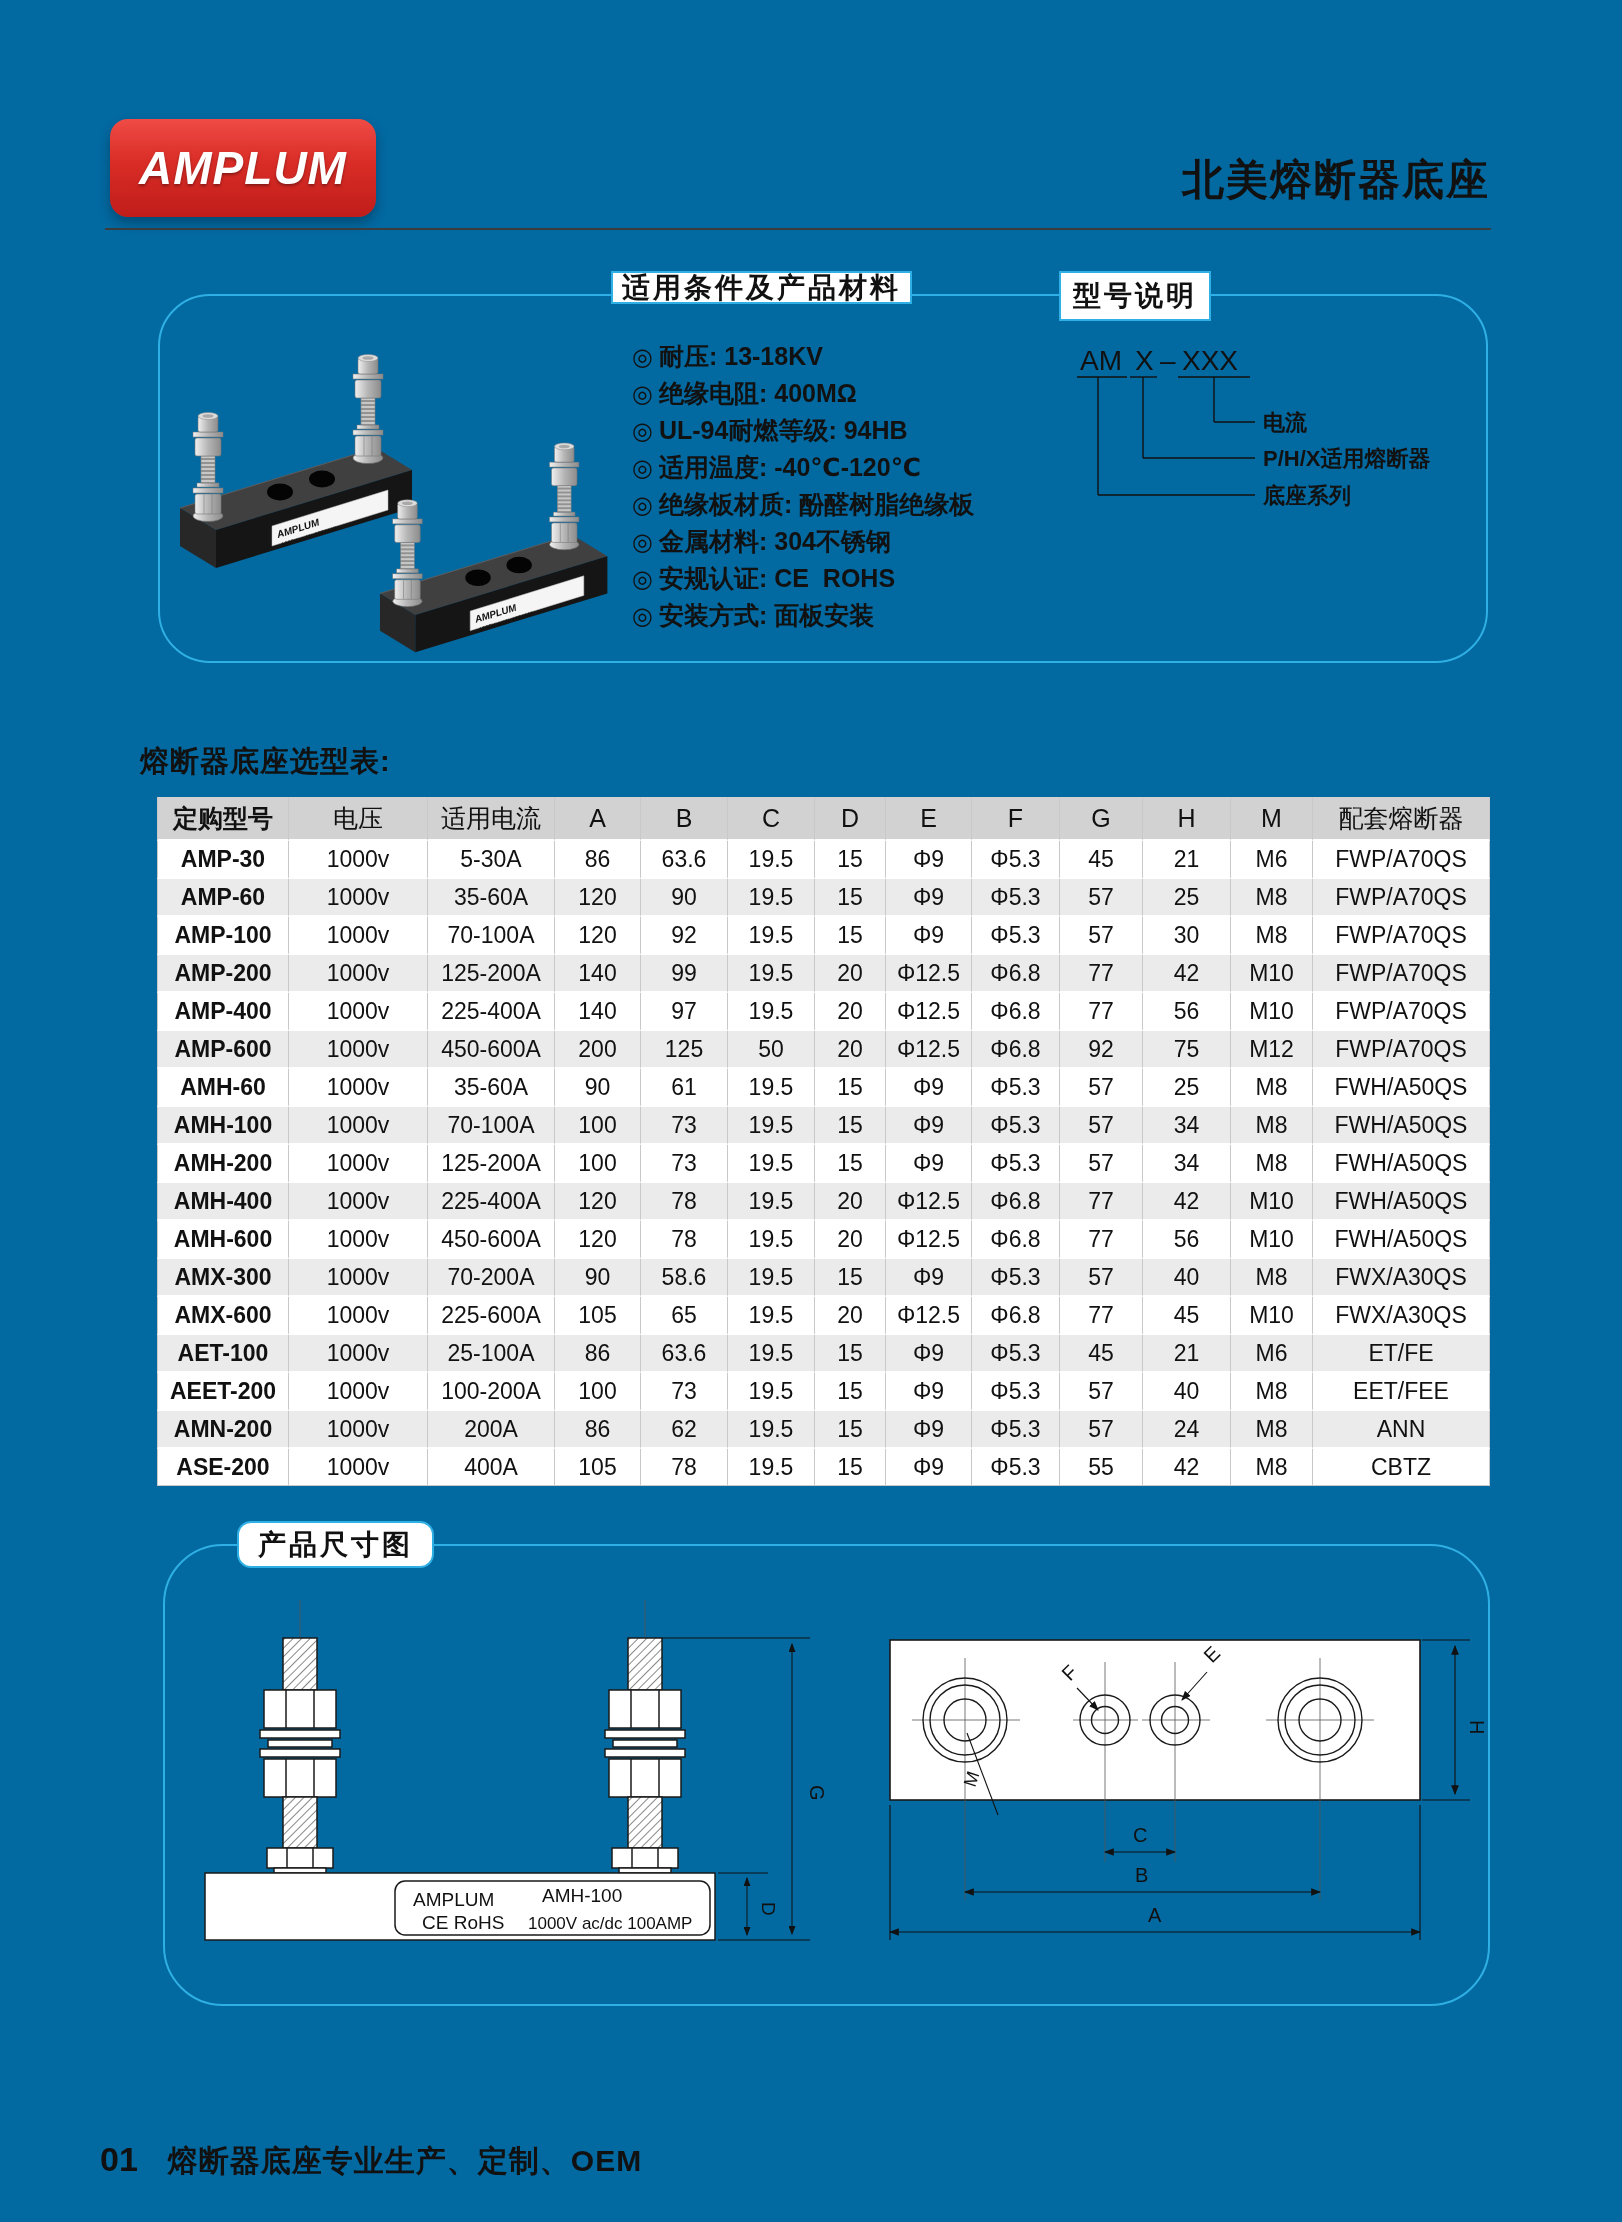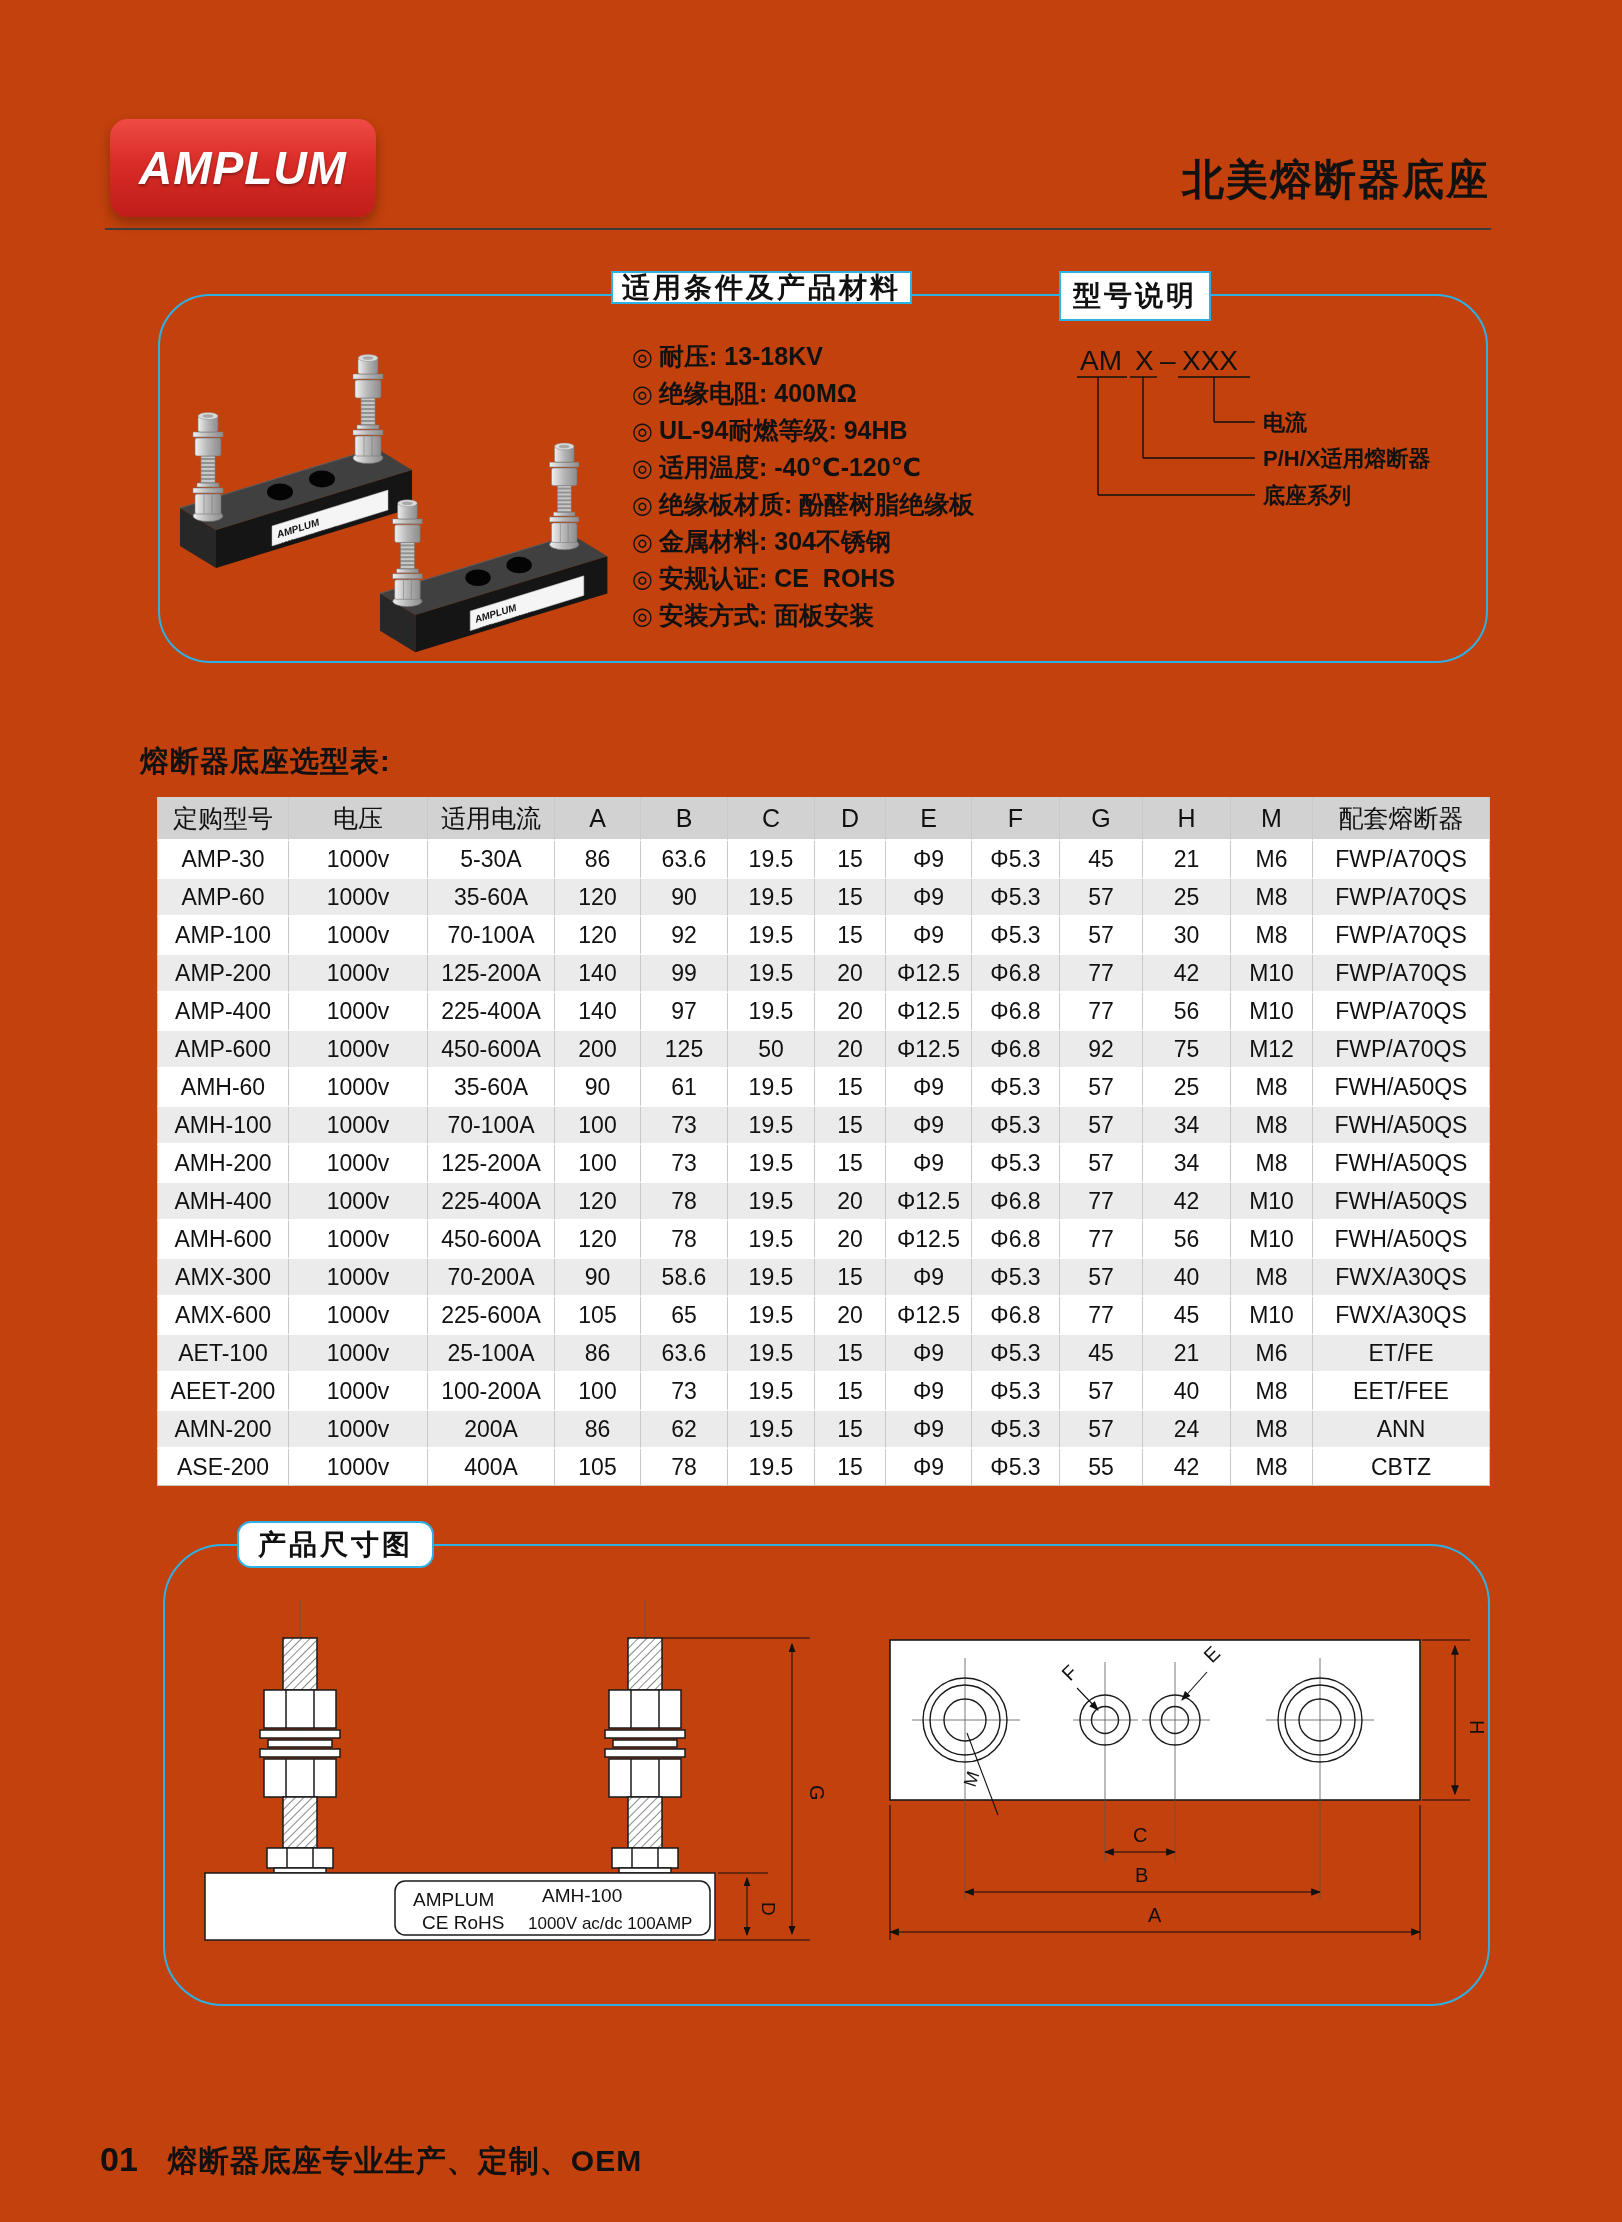--- a/index.html
+++ b/index.html
@@ -1,16 +1,16 @@
 <!DOCTYPE html>
 <html><head>
 <meta charset="utf-8">
 <style>
   html,body{margin:0;padding:0;background:#ffffff;}
-  .page{position:relative;width:1622px;height:2222px;background:#c2410c;overflow:hidden;
+  .page{position:relative;width:1622px;height:2222px;background:#0369a1;overflow:hidden;
         font-family:"Liberation Sans","DejaVu Sans",sans-serif;color:#111;}
   .abs{position:absolute;}
 
   
   .logo{left:110px;top:119px;width:266px;height:98px;border-radius:18px;
         background:linear-gradient(180deg,#ef4b45 0%,#d92c26 45%,#c01d1a 100%);
         display:flex;align-items:center;justify-content:center;
         box-shadow:0 6px 12px rgba(0,0,0,0.28);}
   .logo span{color:#fff;font-size:46px;font-weight:bold;font-style:italic;letter-spacing:1px;
         text-shadow:0 2px 3px rgba(0,0,0,0.35);}
@@ -36,21 +36,21 @@
   .spec-item span{white-space:pre;}
 
   
   .table-title{left:140px;top:742px;font-size:29px;font-weight:bold;letter-spacing:1px;}
   table.sel{left:157px;top:797px;border-collapse:separate;border-spacing:0;table-layout:fixed;
         position:absolute;z-index:2;}
   table.sel th{height:42px;background:#d2d2d2;font-size:25px;font-weight:500;text-align:center;
         border-right:1px solid #c9c9c9;border-bottom:2px solid #fff;padding:0;}
   table.sel td{height:36px;font-size:23px;text-align:center;border-right:1px solid #c9c9c9;
         border-bottom:2px solid #fff;padding:0;}
-  table.sel th:first-child,table.sel td:first-child{border-left:1px solid #c9c9c9;}
+  table.sel th:first-child,table.sel td:first-child{border-left:1px solid #c9c9c9;font-weight:bold;}
   table.sel tbody tr:nth-child(even) td{background:#ebebeb;}
   table.sel tbody tr:nth-child(odd) td{background:#ffffff;}
   table.sel tbody tr:last-child td{border-bottom:1px solid #c9c9c9;}
 
   
   svg text{font-family:"Liberation Sans","DejaVu Sans",sans-serif;fill:#111;}
   .photo-svg{left:168px;top:312px;z-index:2;}
   .model-svg{left:1050px;top:340px;z-index:2;}
   .svg1{left:170px;top:1580px;z-index:2;}
   .svg2{left:870px;top:1600px;z-index:2;}

